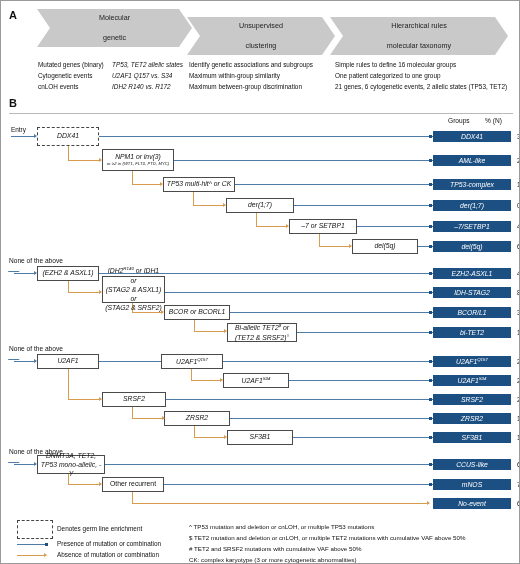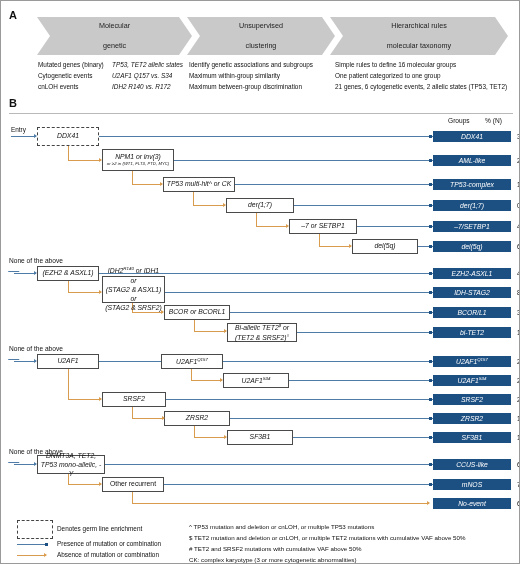--- a/index.html
+++ b/index.html
@@ -39,21 +39,21 @@
   .footnote{position:absolute;font-size:6.2px;color:#111;white-space:nowrap;line-height:1.5;}
   .divider{position:absolute;background:#b9b9b9;height:1px;}
 </style>
 </head>
 <body>
 
 <div id="fig">
 
   <div class="panel-letter" style="left:8px;top:8px;">A</div>
 
-  <div class="chev" style="left:36px;top:16px;width:155px;">
+  <div class="chev" style="left:36px;top:8px;width:155px;">
     <span><span>Molecular</span><br><span>genetic</span></span>
   </div>
   <div class="chev" style="left:186px;top:16px;width:148px;">
     <span><span>Unsupervised</span><br><span>clustering</span></span>
   </div>
   <div class="chev" style="left:329px;top:16px;width:178px;">
     <span><span>Hierarchical rules</span><br><span>molecular taxonomy</span></span>
   </div>
 
   <div class="colitem" style="left:37px;top:59px;">Mutated genes (binary)</div>

